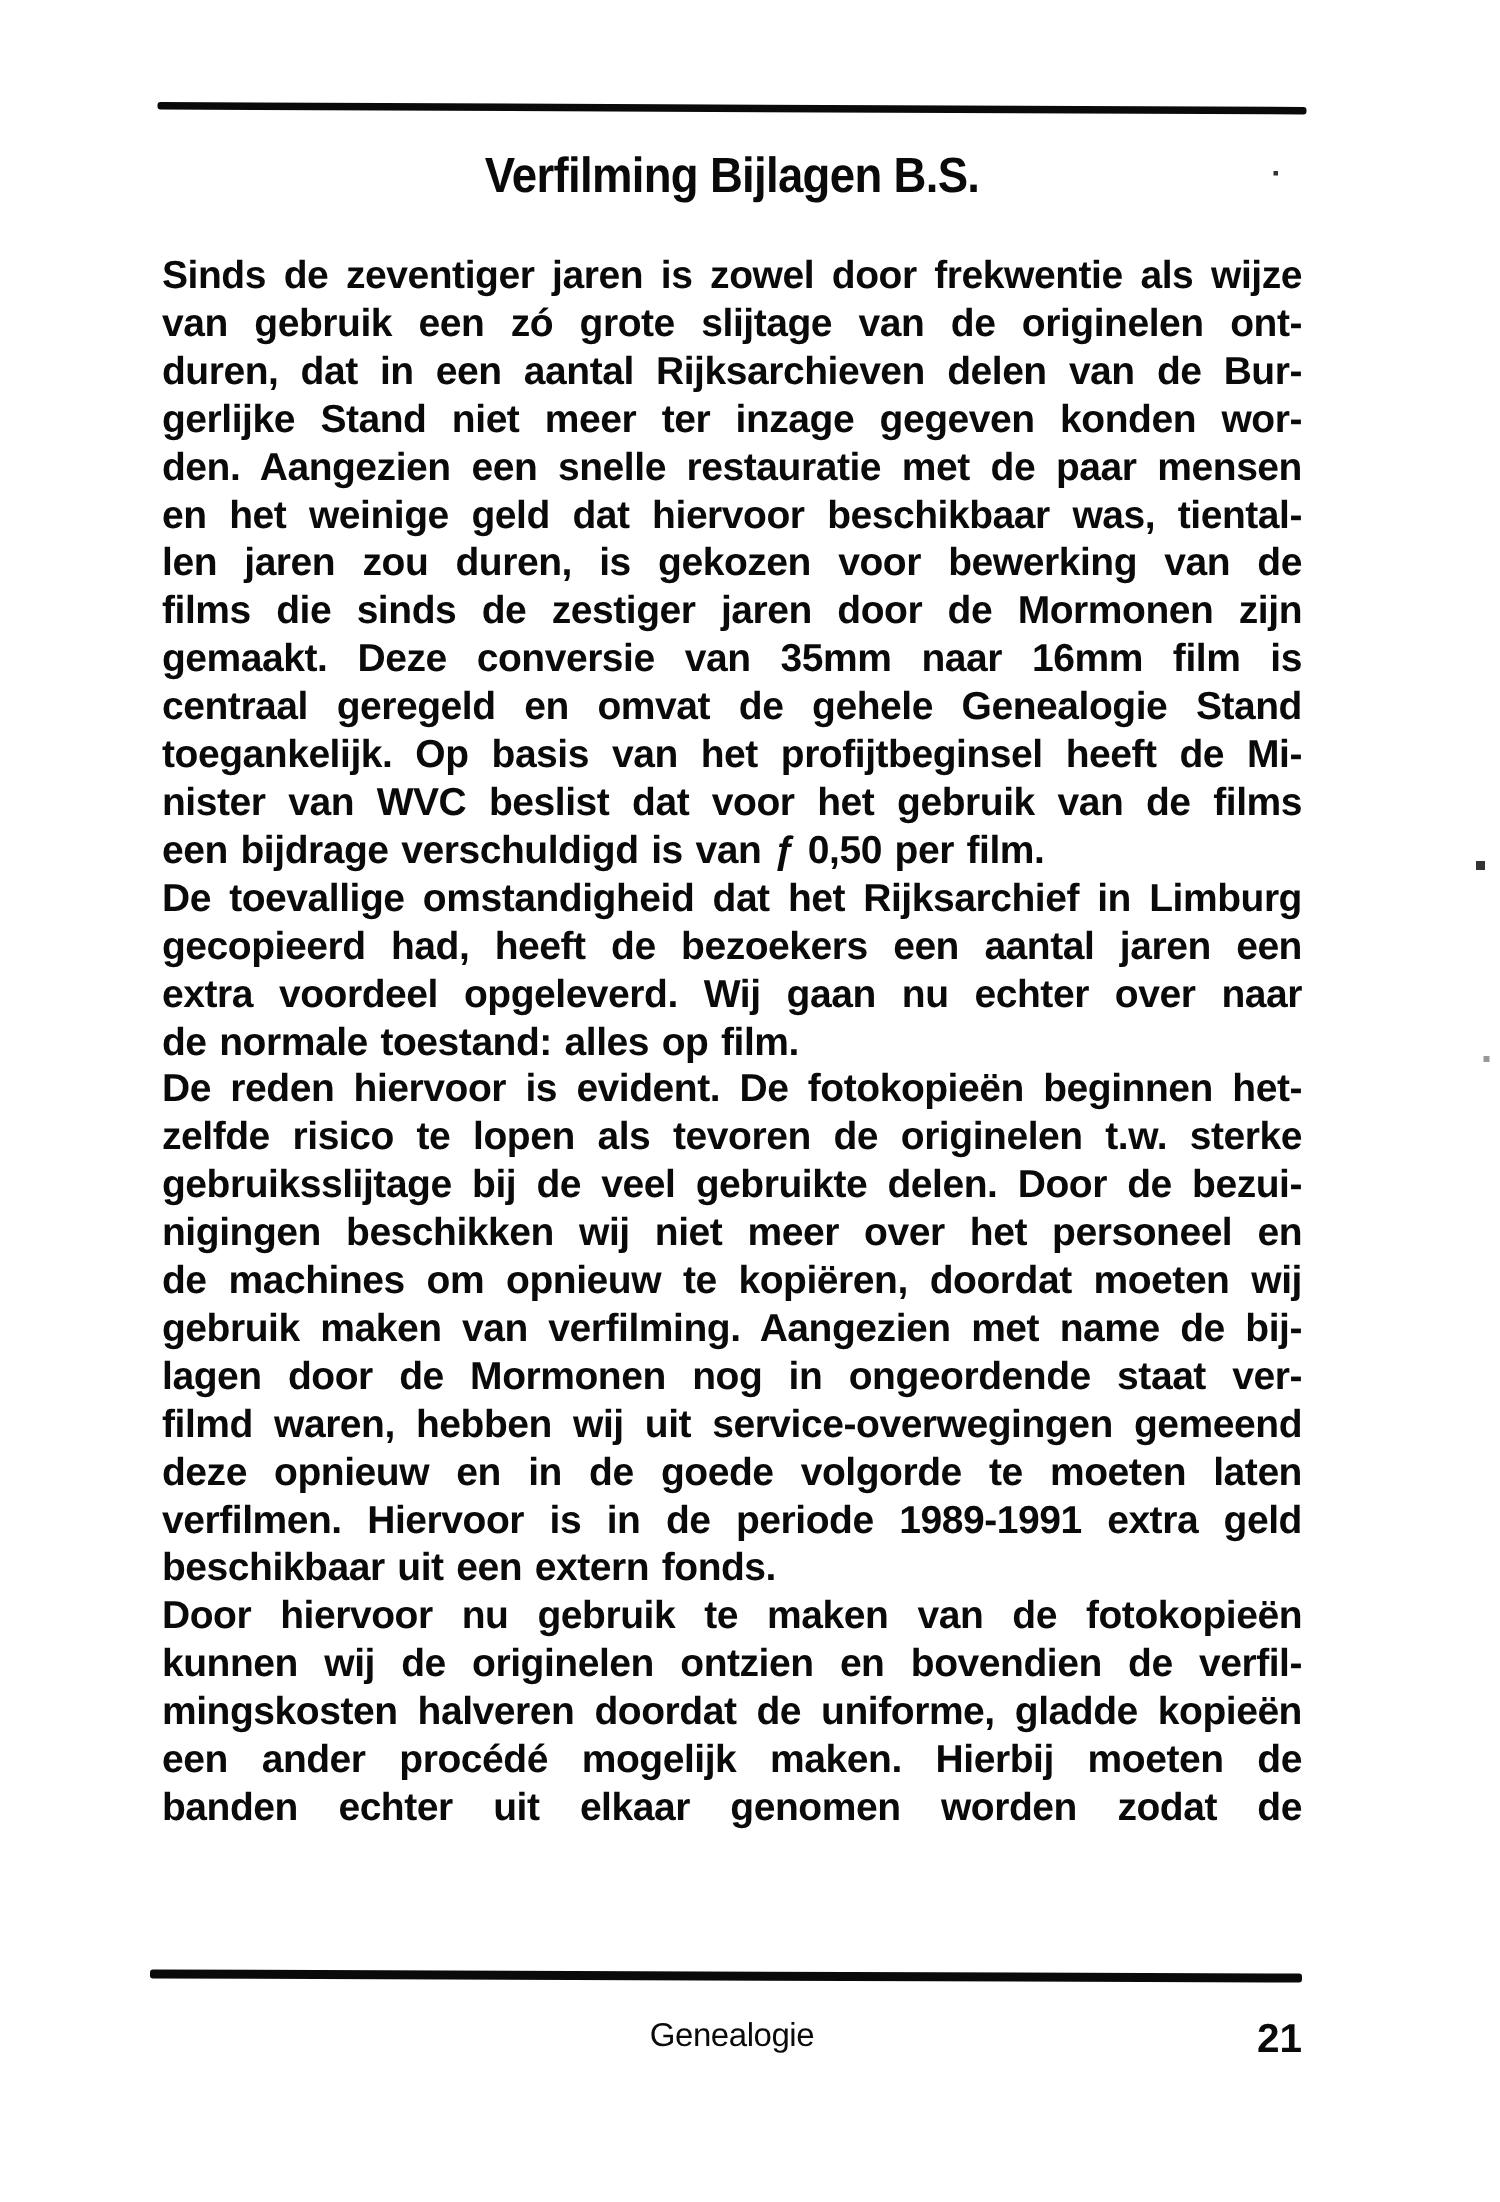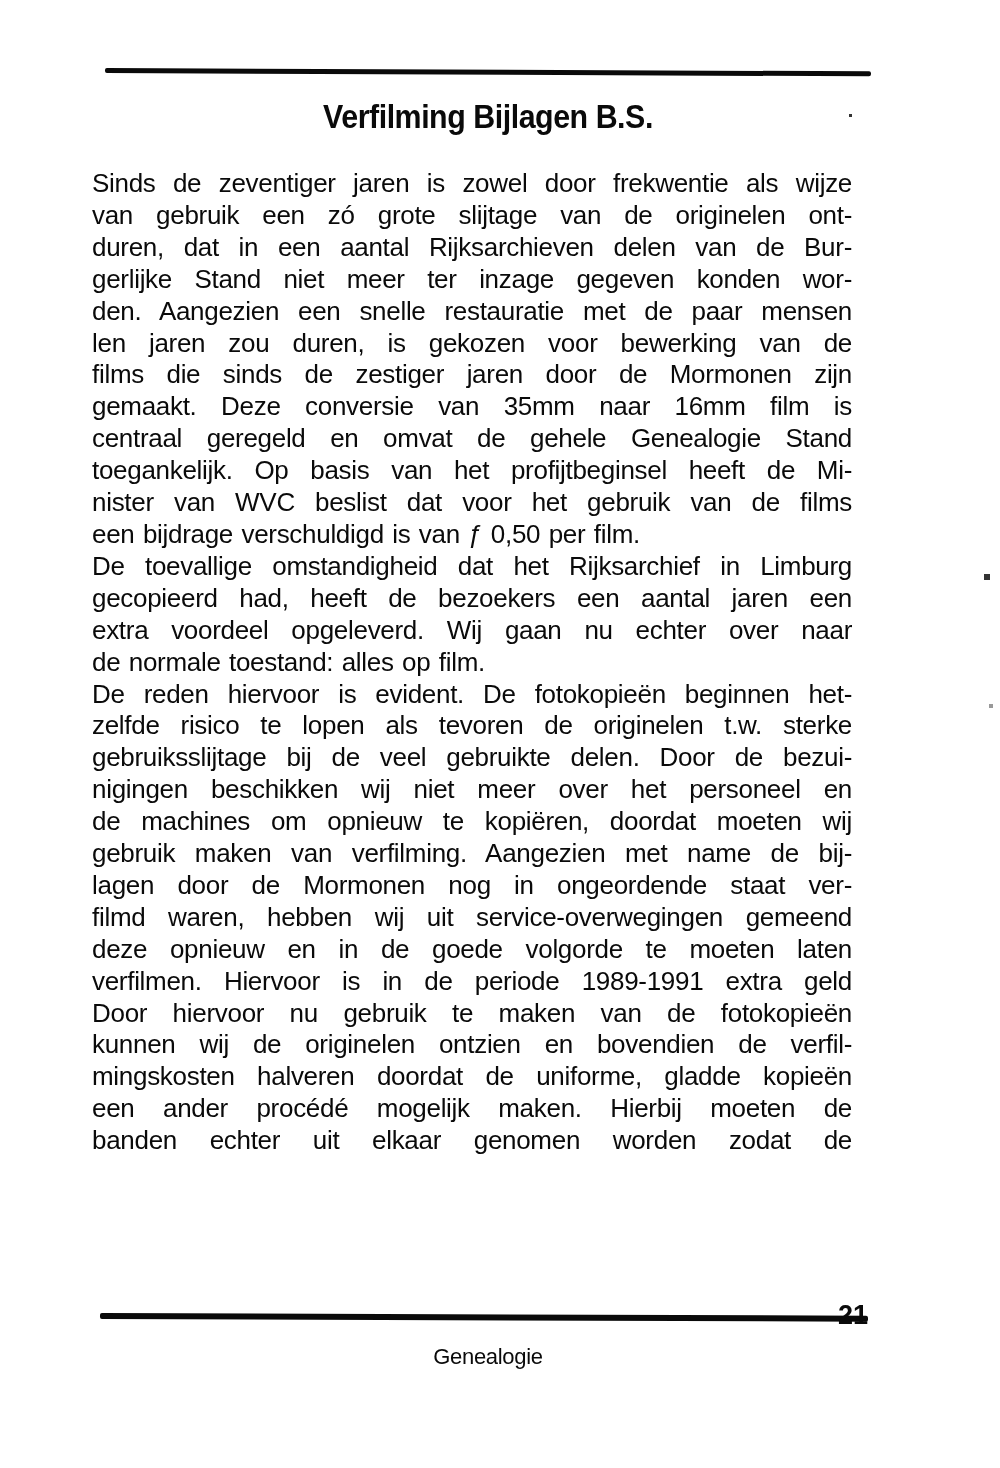--- a/index.html
+++ b/index.html
@@ -45,25 +45,25 @@
     text-align: center;
     font-size: 33px;
     font-weight: 700;
     letter-spacing: -0.5px;
     transform: scaleX(0.92);
     transform-origin: center;
     white-space: nowrap;
   }
   .body-text {
     position: absolute;
-    left: 92px;
+    left: 108px;
     top: 168px;
     width: 760px;
     font-size: 26px;
-    font-weight: 400;
+    font-weight: 700;
     line-height: 31.9px;
     letter-spacing: -0.3px;
   }
   .ln {
     text-align: justify;
     text-align-last: justify;
     word-spacing: -2.5px;
     white-space: normal;
   }
   .ln.last {
@@ -77,21 +77,21 @@
     top: 1344px;
     width: 760px;
     text-align: center;
     font-size: 22px;
     font-weight: 400;
     letter-spacing: -0.3px;
   }
   .footer-pagenum {
     position: absolute;
     right: 132px;
-    top: 1300px;
+    top: 1344px;
     font-size: 27px;
     font-weight: 700;
   }
   .artifact {
     position: absolute;
     background: #333333;
   }
   .artifact.a1 { left: 849px; top: 114px; width: 3px; height: 3px; }
   .artifact.a2 { left: 984px; top: 574px; width: 6px; height: 6px; }
   .artifact.a3 { left: 989px; top: 704px; width: 4px; height: 4px; background: #999999; }
@@ -105,20 +105,21 @@
 
   <div class="title">Verfilming Bijlagen B.S.</div>
 
   <div class="body-text">
     <div class="para">
       <div class="ln">Sinds de zeventiger jaren is zowel door frekwentie als wijze</div>
       <div class="ln">van gebruik een zó grote slijtage van de originelen ont-</div>
       <div class="ln">duren, dat in een aantal Rijksarchieven delen van de Bur-</div>
       <div class="ln">gerlijke Stand niet meer ter inzage gegeven konden wor-</div>
       <div class="ln">den. Aangezien een snelle restauratie met de paar mensen</div>
+      <div class="ln">en het weinige geld dat hiervoor beschikbaar was, tiental-</div>
       <div class="ln">len jaren zou duren, is gekozen voor bewerking van de</div>
       <div class="ln">films die sinds de zestiger jaren door de Mormonen zijn</div>
       <div class="ln">gemaakt. Deze conversie van 35mm naar 16mm film is</div>
       <div class="ln">centraal geregeld en omvat de gehele Genealogie Stand</div>
       <div class="ln">toegankelijk. Op basis van het profijtbeginsel heeft de Mi-</div>
       <div class="ln">nister van WVC beslist dat voor het gebruik van de films</div>
       <div class="ln last">een bijdrage verschuldigd is van ƒ 0,50 per film.</div>
     </div>
     <div class="para">
       <div class="ln">De toevallige omstandigheid dat het Rijksarchief in Limburg</div>
@@ -130,20 +131,21 @@
       <div class="ln">De reden hiervoor is evident. De fotokopieën beginnen het-</div>
       <div class="ln">zelfde risico te lopen als tevoren de originelen t.w. sterke</div>
       <div class="ln">gebruiksslijtage bij de veel gebruikte delen. Door de bezui-</div>
       <div class="ln">nigingen beschikken wij niet meer over het personeel en</div>
       <div class="ln">de machines om opnieuw te kopiëren, doordat moeten wij</div>
       <div class="ln">gebruik maken van verfilming. Aangezien met name de bij-</div>
       <div class="ln">lagen door de Mormonen nog in ongeordende staat ver-</div>
       <div class="ln">filmd waren, hebben wij uit service-overwegingen gemeend</div>
       <div class="ln">deze opnieuw en in de goede volgorde te moeten laten</div>
       <div class="ln">verfilmen. Hiervoor is in de periode 1989-1991 extra geld</div>
+      <div class="ln last">beschikbaar uit een extern fonds.</div>
     </div>
     <div class="para">
       <div class="ln">Door hiervoor nu gebruik te maken van de fotokopieën</div>
       <div class="ln">kunnen wij de originelen ontzien en bovendien de verfil-</div>
       <div class="ln">mingskosten halveren doordat de uniforme, gladde kopieën</div>
       <div class="ln">een ander procédé mogelijk maken. Hierbij moeten de</div>
       <div class="ln">banden echter uit elkaar genomen worden zodat de</div>
     </div>
   </div>
 

